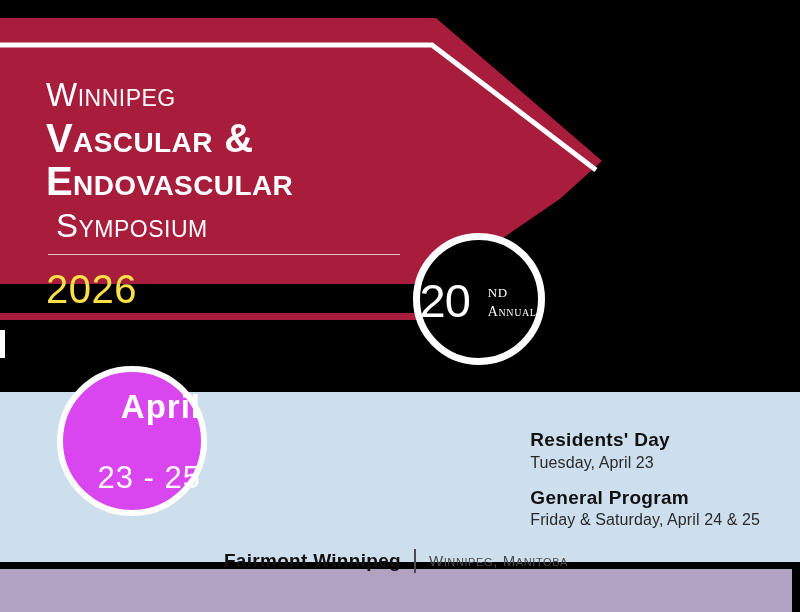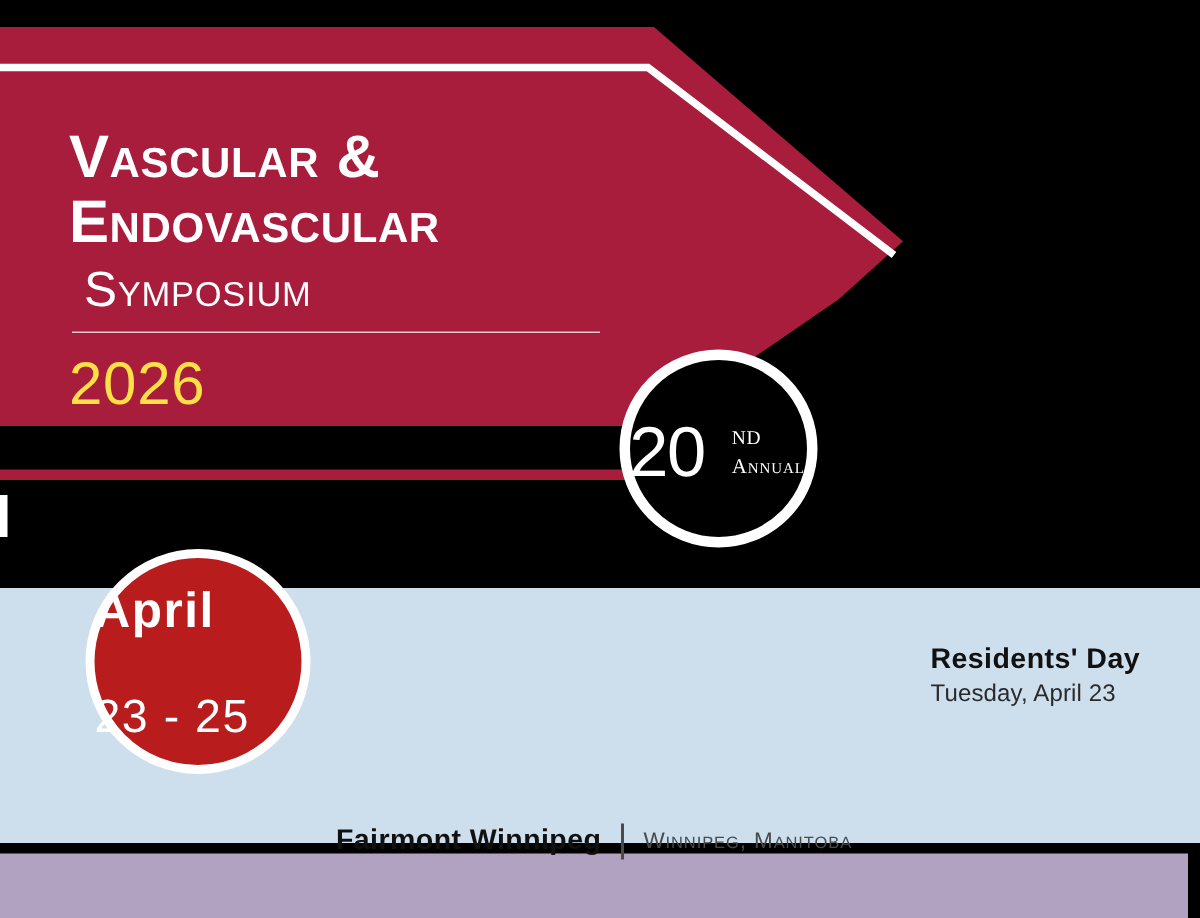--- a/index.html
+++ b/index.html
@@ -253,26 +253,26 @@
   }
 
   
   .badge-date {
     position: absolute;
     left: 57px;
     top: 366px;
     width: 150px;
     height: 150px;
     border-radius: 50%;
-    background: #b91c1c;
+    background: #d946ef;
     border: 6px solid #ffffff;
     box-sizing: border-box;
     display: flex;
     flex-direction: column;
-    align-items: flex-start;
+    align-items: flex-end;
     justify-content: center;
     color: #ffffff;
     gap: 31px;
   }
   .date-month {
     font-size: 33px;
     font-weight: 700;
     letter-spacing: 1px;
     line-height: 1.0;
   }
@@ -358,20 +358,21 @@
   <div class="arrow-notch"></div>
 
   <svg class="arrow-white-line" width="612" height="266" viewBox="0 0 612 266">
     <polyline points="0,27 432,27 596,152" fill="none" stroke="#ffffff" stroke-width="5"></polyline>
   </svg>
 
   <div class="accent-line"></div>
   <div class="left-tick"></div>
 
   <div class="title-block">
+    <div class="t-winnipeg">Winnipeg</div>
     <div class="t-vascular">Vascular &amp; Endovascular</div>
     <div class="t-symposium">Symposium</div>
     <div class="t-rule"></div>
     <div class="t-year">2026</div>
   </div>
 
   <div class="badge-annual">
     <div class="badge-annual-inner">
       <span class="badge-num">20</span>
       <span class="badge-sup-wrap">
@@ -384,20 +385,24 @@
   <div class="badge-date">
     <div class="date-month">April</div>
     <div class="date-days">23 - 25</div>
   </div>
 
   <div class="program-info">
     <div>
       <div class="prog-heading">Residents' Day</div>
       <div class="prog-sub">Tuesday, April 23</div>
     </div>
+    <div class="prog-group-2">
+      <div class="prog-heading">General Program</div>
+      <div class="prog-sub">Friday &amp; Saturday, April 24 &amp; 25</div>
+    </div>
   </div>
 
   <div class="venue-bar">
     <span class="venue-name">Fairmont Winnipeg</span>
     <span class="venue-sep"></span>
     <span class="venue-city">Winnipeg, Manitoba</span>
   </div>
 
 </div>
 

